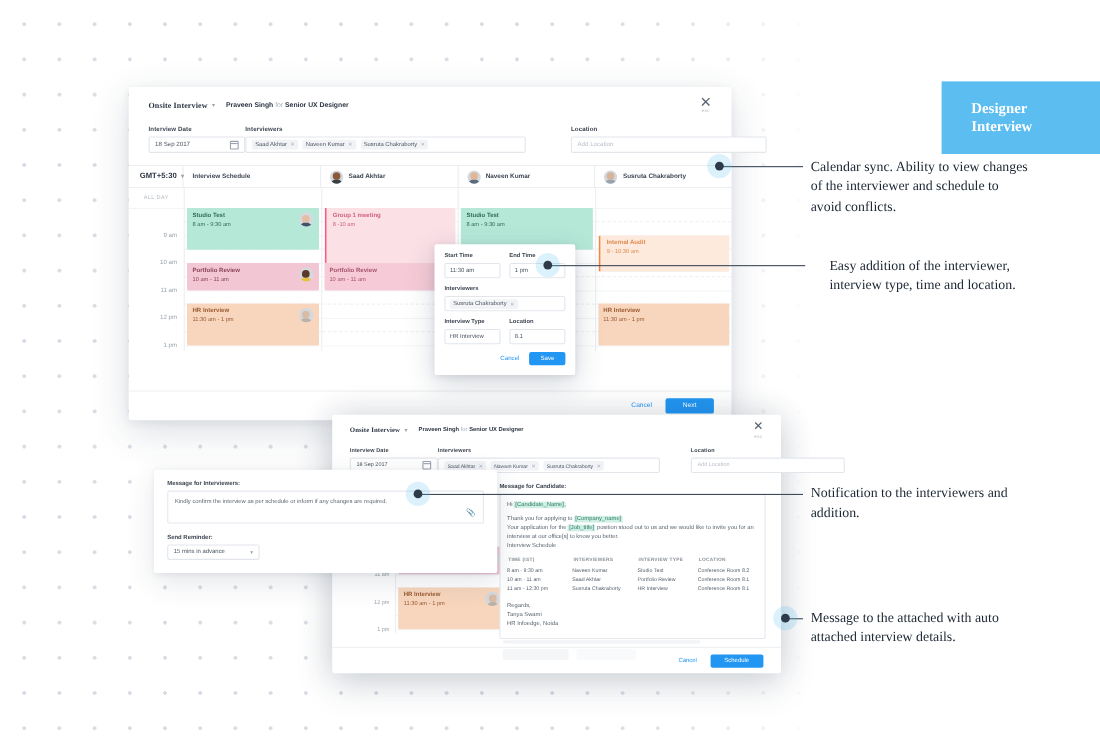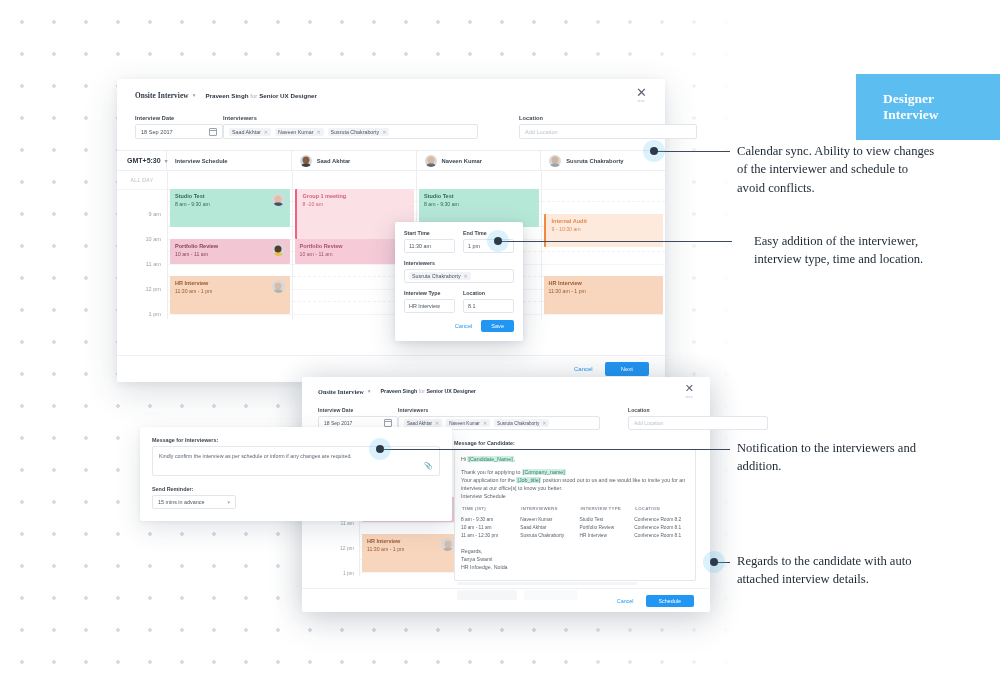--- a/index.html
+++ b/index.html
@@ -582,13 +582,13 @@
 <div class="annot" style="left:737px;top:232px;width:200px;margin-left:17px;">Easy addition of the interviewer, interview type, time and location.</div>
 
 <div class="dot-halo" style="left:369px;top:438px;"></div>
 <div class="dot-marker" style="left:376px;top:445px;"></div>
 <div class="lead" style="left:380px;top:449px;width:350px;"></div>
 <div class="annot" style="left:737px;top:439px;width:200px;">Notification to the interviewers and addition.</div>
 
 <div class="dot-halo" style="left:703px;top:551px;"></div>
 <div class="dot-marker" style="left:710px;top:558px;"></div>
 <div class="lead" style="left:714px;top:562px;width:16px;"></div>
-<div class="annot" style="left:737px;top:552px;width:200px;">Regards to the candidate with auto attached interview details.</div>
+<div class="annot" style="left:737px;top:552px;width:200px;">Message to the attached with auto attached interview details.</div>
 
 </body></html>

